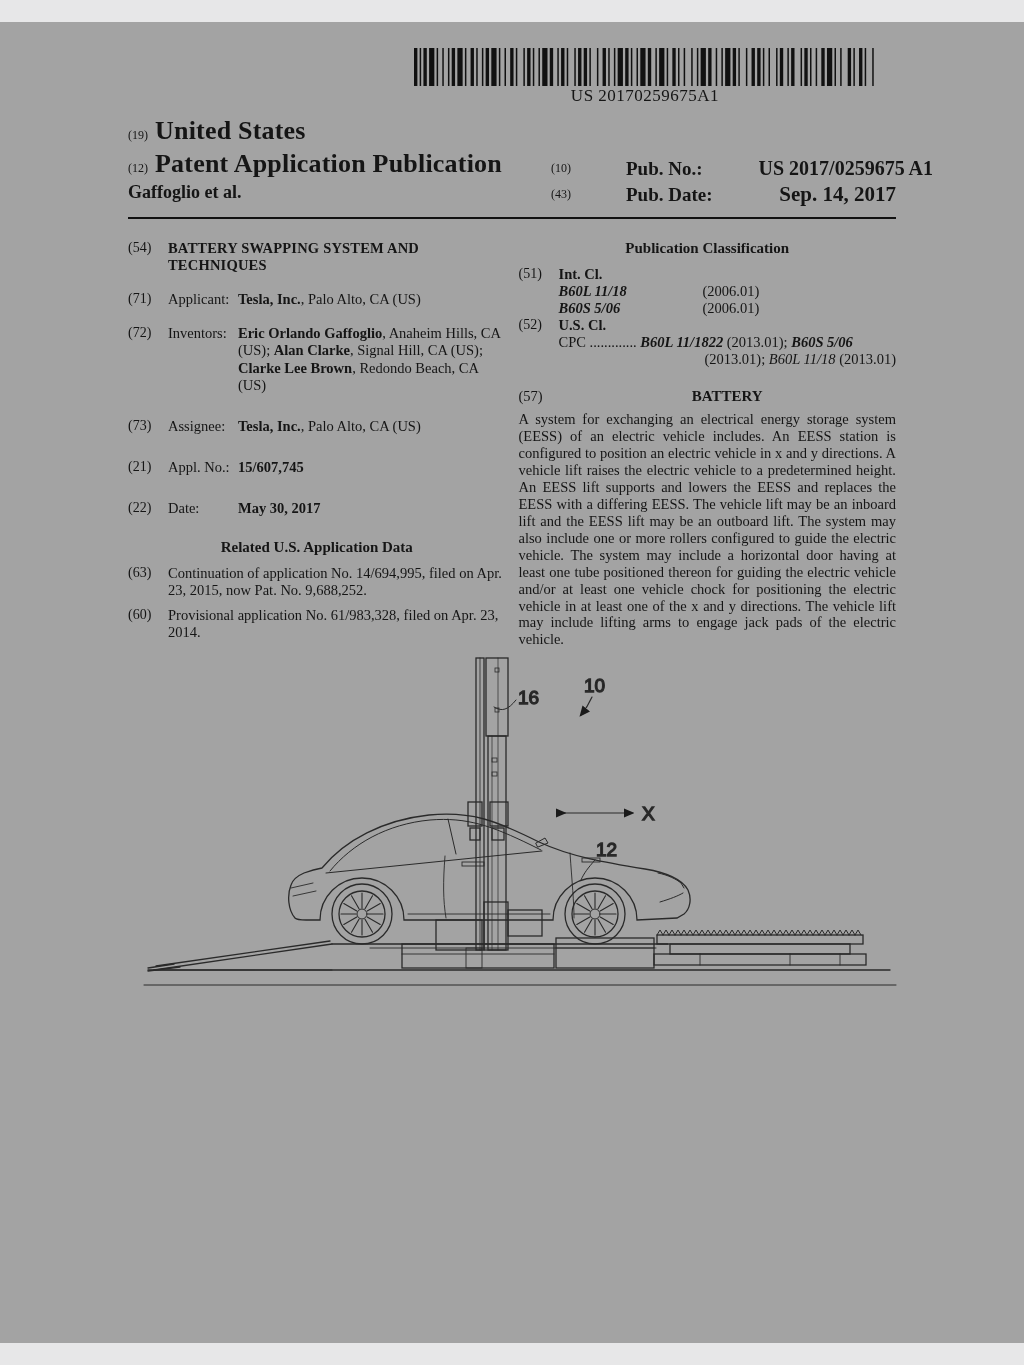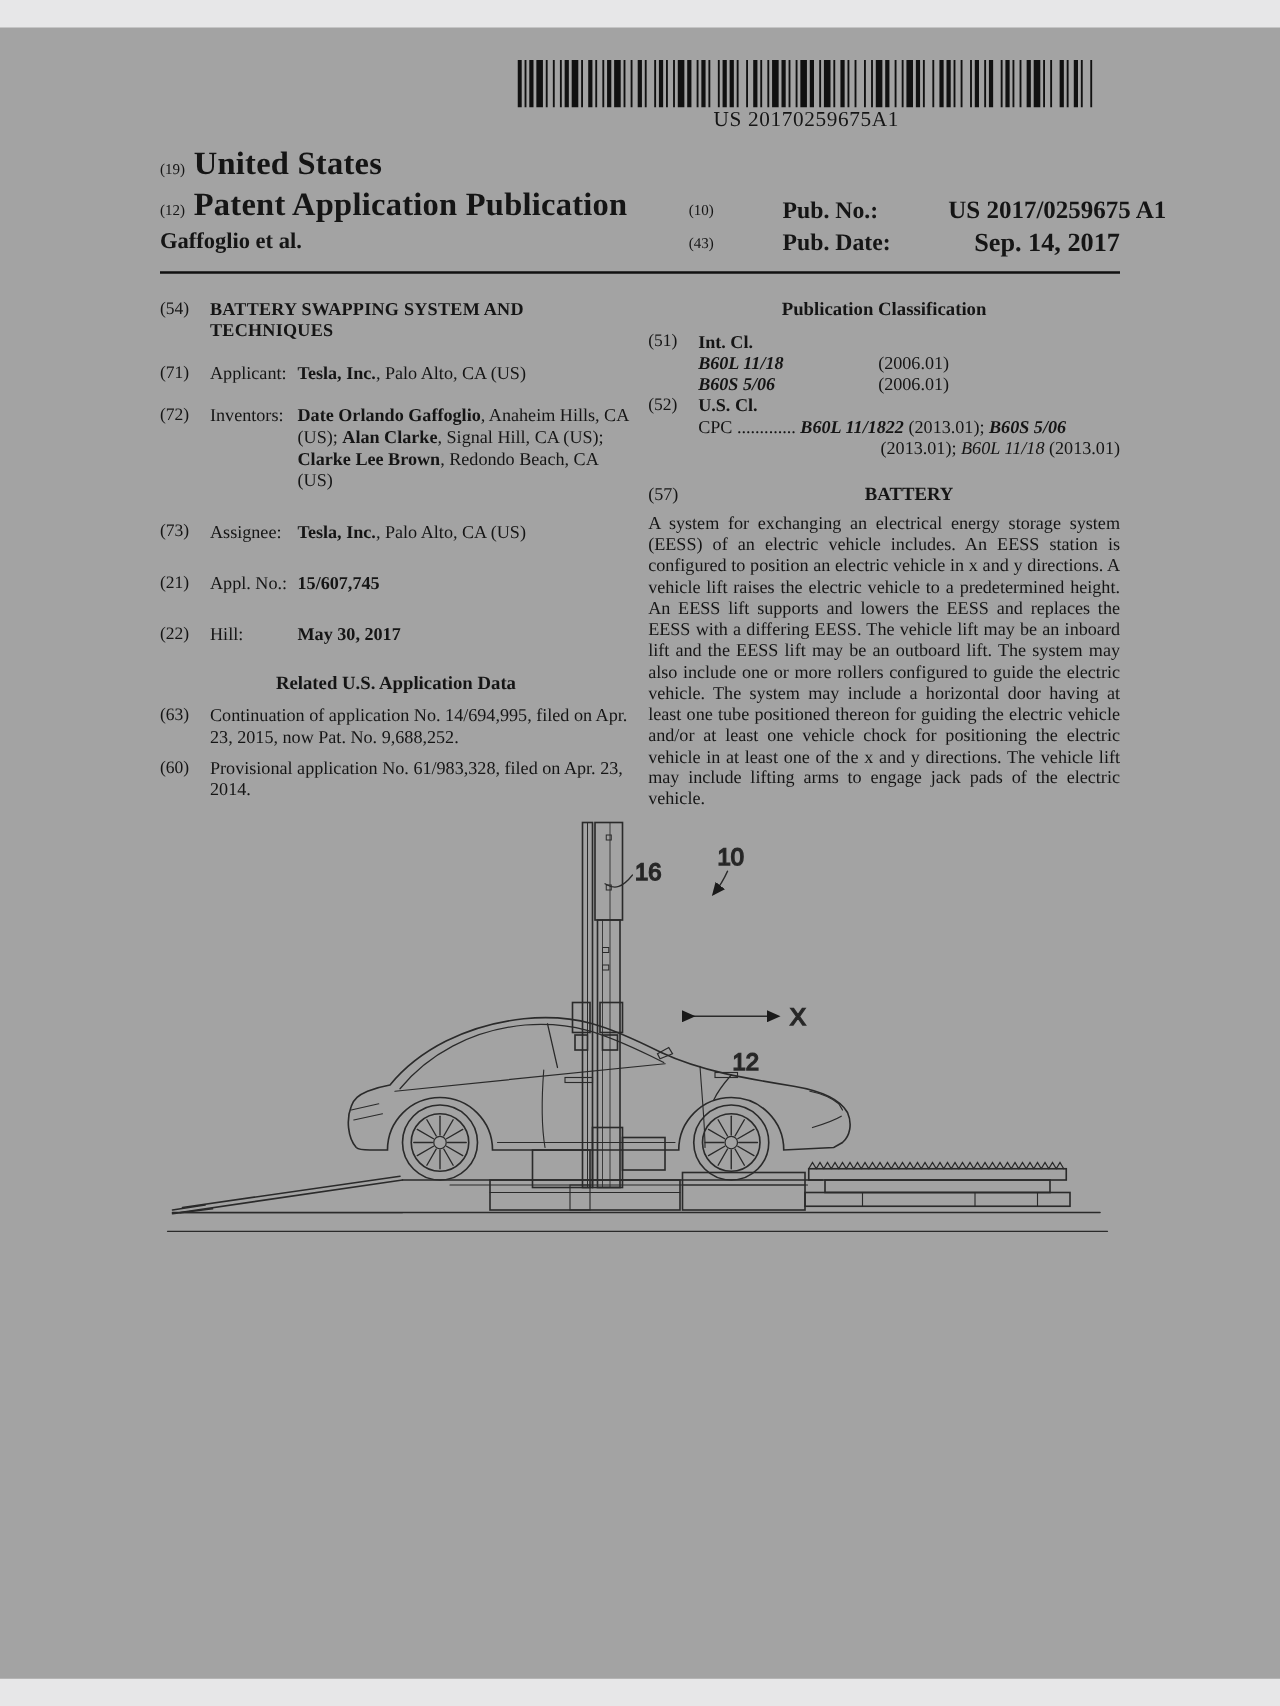--- a/index.html
+++ b/index.html
@@ -44,21 +44,21 @@
   .center-head { text-align: center; font-weight: bold; font-size: 15px; margin: 22px 0 8px 0; }
 
   .cls-indent { margin-left: 40px; }
   .cls-row { display: grid; grid-template-columns: 144px 1fr; }
   .cpc-line2 { text-align: right; }
   .abs-row { display: grid; grid-template-columns: 40px 1fr; margin-top: 20px; }
   .abs-head { text-align: center; font-weight: bold; font-size: 15px; }
   .abstract { margin-top: 5px; text-align: justify; line-height: 1.17; }
 
   
-  .figure { position: absolute; left: 130px; top: 652px; width: 760px; height: 345px; }
+  .figure { position: absolute; left: 140px; top: 652px; width: 760px; height: 345px; }
   .figure svg { display: block; }
   .fig-label { font-family: "Liberation Sans", sans-serif; font-size: 19px; fill: #1a1a1a; }
 </style>
 </head>
 <body>
 
 <div class="screen">
   <div class="band top"></div>
   <div class="band bottom"></div>
 
@@ -186,41 +186,41 @@
           <span class="num">(71)</span>
           <span class="lv">
             <span>Applicant:</span>
             <span><span class="b">Tesla, Inc.</span><span>, Palo Alto, CA (US)</span></span>
           </span>
         </div>
         <div class="row">
           <span class="num">(72)</span>
           <span class="lv">
             <span>Inventors:</span>
-            <span><span class="b">Date Orlando Gaffoglio</span><span>, Anaheim Hills, CA (US); </span><span class="b">Alan Clarke</span><span>, Signal Hill, CA (US); </span><span class="b">Clarke Lee Brown</span><span>, Redondo Beach, CA (US)</span></span>
+            <span><span class="b">Eric Orlando Gaffoglio</span><span>, Anaheim Hills, CA (US); </span><span class="b">Alan Clarke</span><span>, Signal Hill, CA (US); </span><span class="b">Clarke Lee Brown</span><span>, Redondo Beach, CA (US)</span></span>
           </span>
         </div>
         <div class="row" style="margin-top:24px;">
           <span class="num">(73)</span>
           <span class="lv">
             <span>Assignee:</span>
             <span><span class="b">Tesla, Inc.</span><span>, Palo Alto, CA (US)</span></span>
           </span>
         </div>
         <div class="row" style="margin-top:24px;">
           <span class="num">(21)</span>
           <span class="lv">
             <span>Appl. No.:</span>
             <span class="b">15/607,745</span>
           </span>
         </div>
         <div class="row" style="margin-top:24px;">
           <span class="num">(22)</span>
           <span class="lv">
-            <span>Hill:</span>
+            <span>Date:</span>
             <span class="b">May 30, 2017</span>
           </span>
         </div>
         <div class="center-head">Related U.S. Application Data</div>
         <div class="row" style="margin-bottom:8px;">
           <span class="num">(63)</span>
           <span>Continuation of application No. 14/694,995, filed on Apr. 23, 2015, now Pat. No. 9,688,252.</span>
         </div>
         <div class="row">
           <span class="num">(60)</span>

